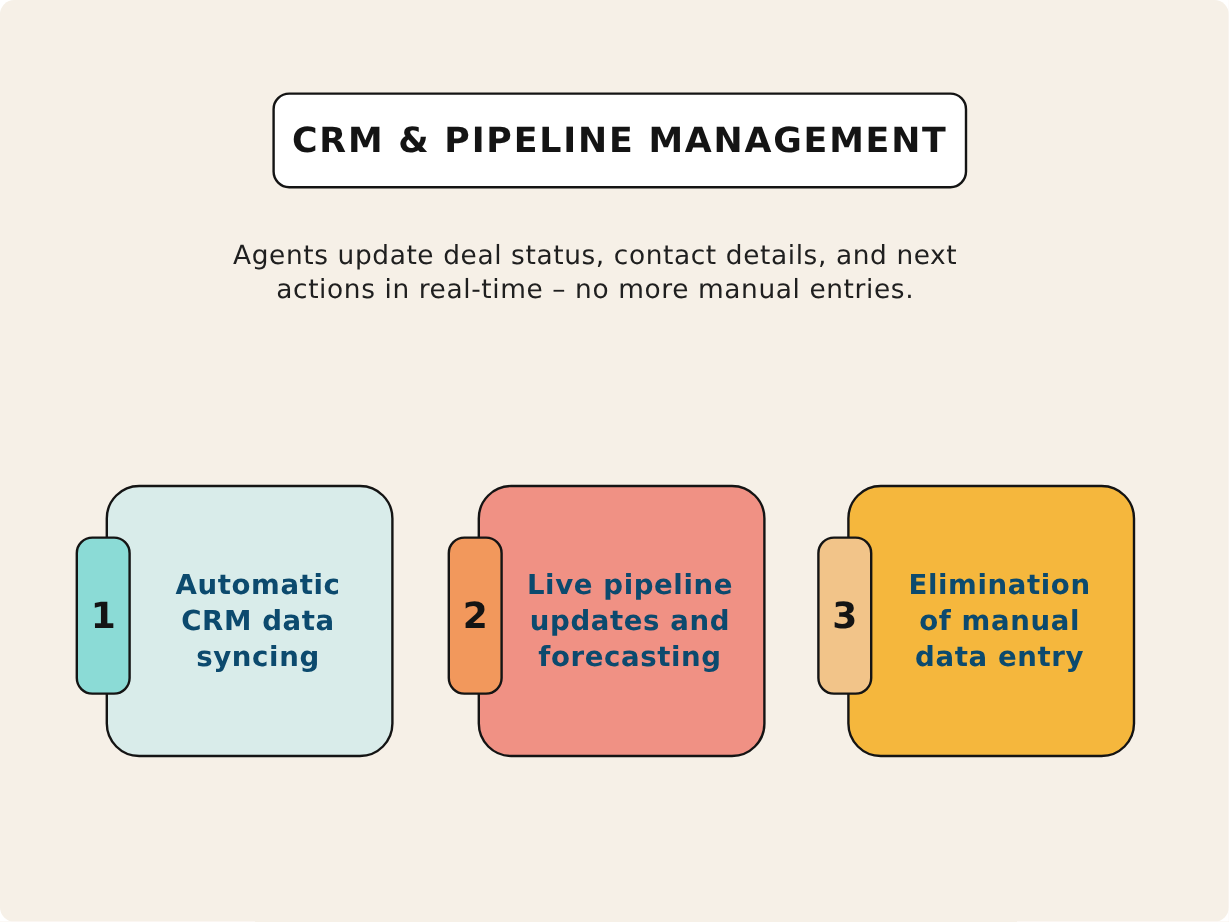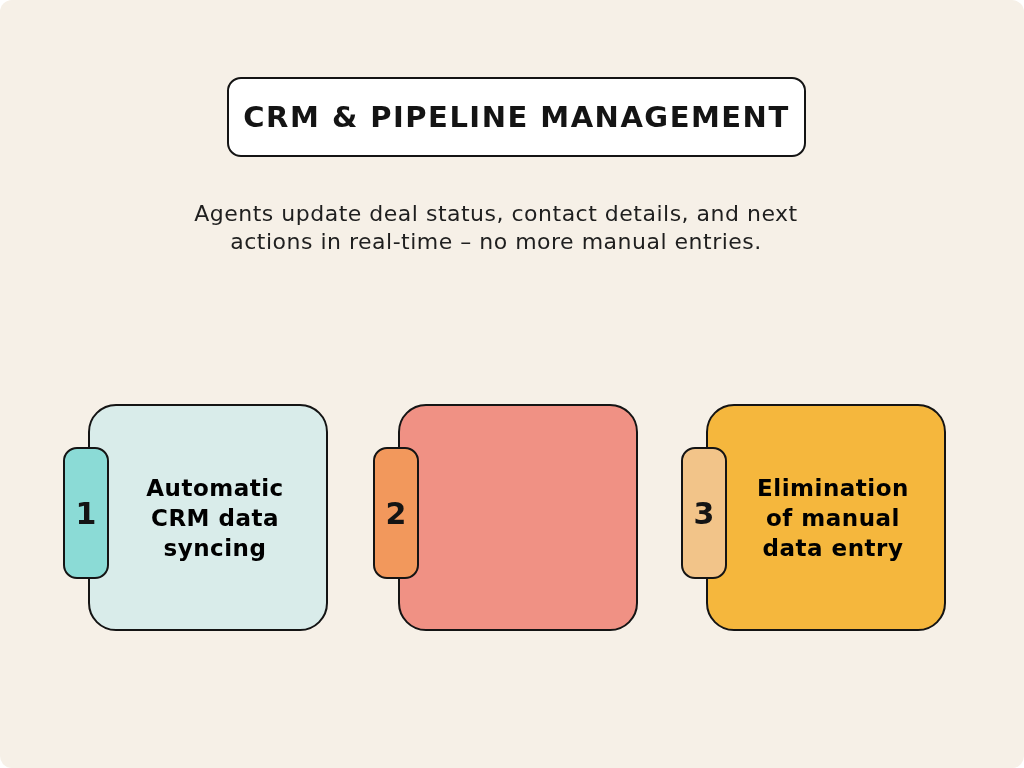--- a/index.html
+++ b/index.html
@@ -87,21 +87,21 @@
     color: #141414;
   }
   .card-label {
     padding-left: 20px;
     padding-right: 6px;
     text-align: center;
     font-size: 23px;
     font-weight: bold;
     line-height: 30px;
     letter-spacing: 0.5px;
-    color: #000000;
+    color: #0c4a6e;
     white-space: pre-line;
   }
 </style>
 </head>
 <body>
 
 <div class="page" style="background: rgb(246, 240, 231);">
 
   <div class="title-box" style="background: rgb(255, 255, 255);">
     <h1>CRM &amp; PIPELINE MANAGEMENT</h1>
@@ -116,20 +116,23 @@
     </div>
     <div class="card-label">Automatic
 CRM data
 syncing</div>
   </div>
 
   <div class="card-group g2" style="background: rgb(240, 145, 132);">
     <div class="number-tab" style="background: rgb(242, 152, 92);">
       <span>2</span>
     </div>
+    <div class="card-label">Live pipeline
+updates and
+forecasting</div>
   </div>
 
   <div class="card-group g3" style="background: rgb(245, 183, 61);">
     <div class="number-tab" style="background: rgb(242, 196, 137);">
       <span>3</span>
     </div>
     <div class="card-label">Elimination
 of manual
 data entry</div>
   </div>

